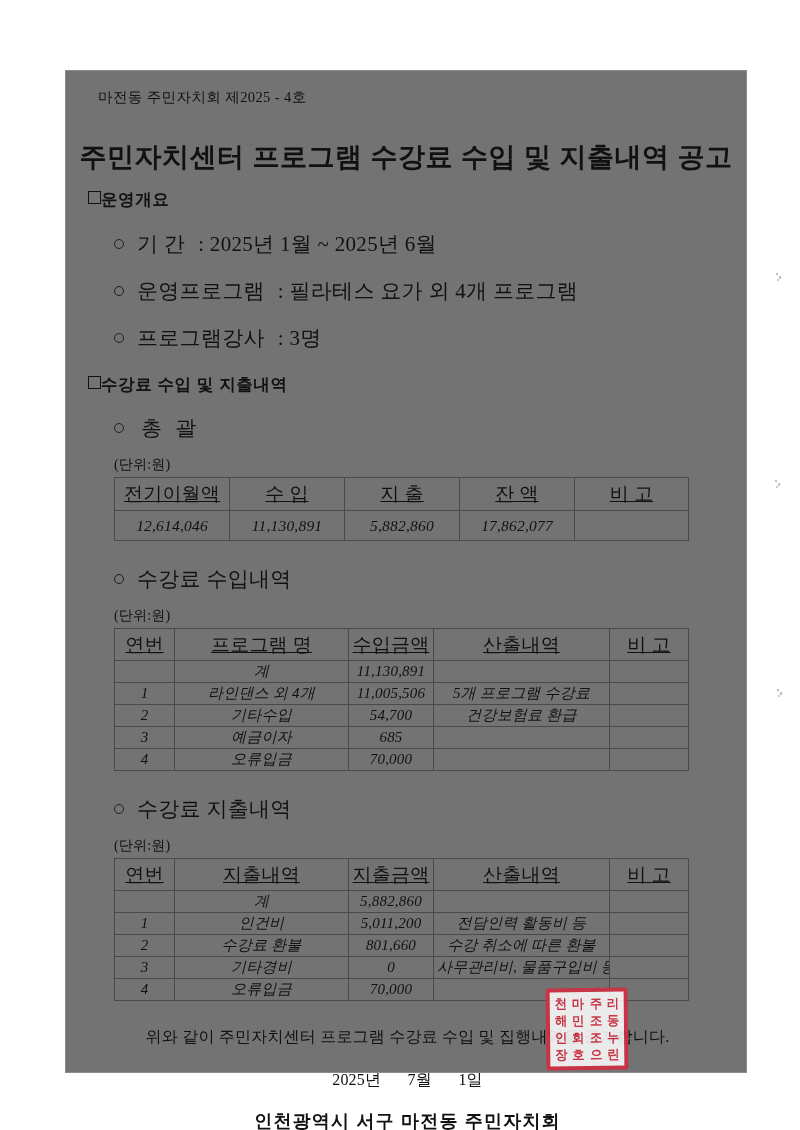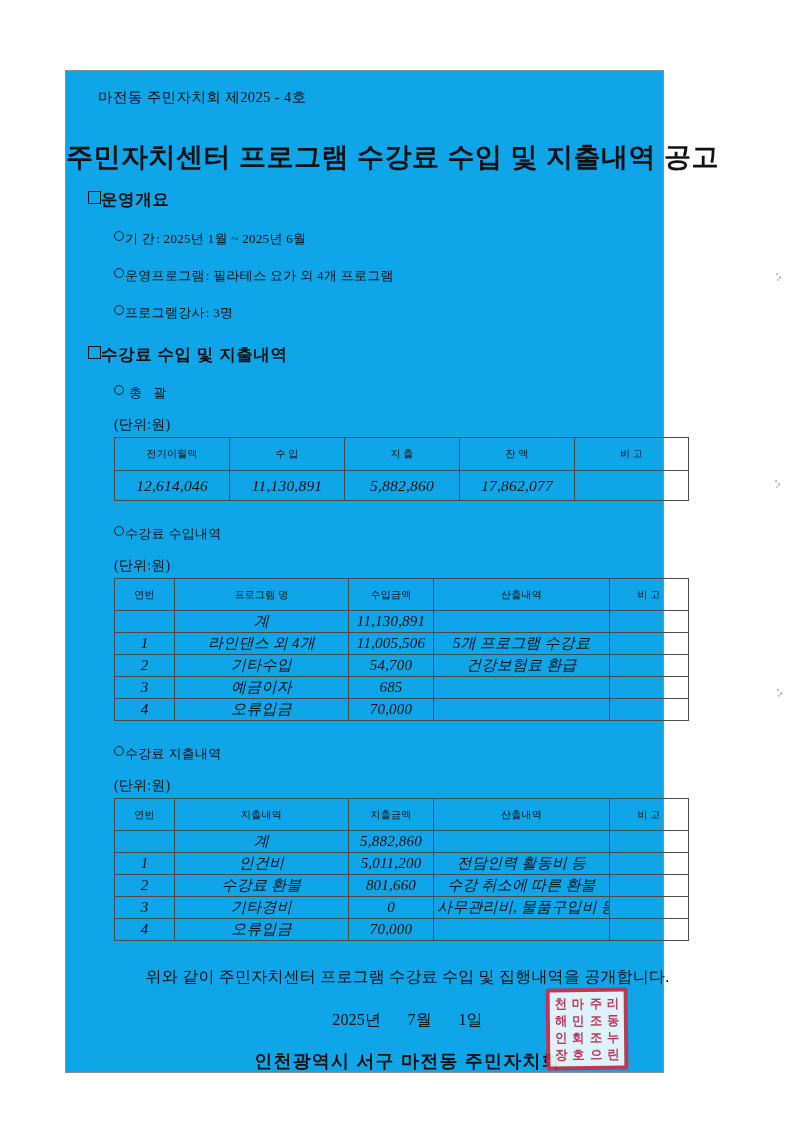--- a/index.html
+++ b/index.html
@@ -16,25 +16,25 @@
     font-family: "Liberation Serif", "DejaVu Serif", serif;
     color: #111111;
     -webkit-font-smoothing: antialiased;
   }
 
   
   .scan-page {
     position: absolute;
     left: 65px;
     top: 70px;
-    width: 599px;
+    width: 682px;
     height: 1003px;
     box-sizing: border-box;
     border: 1px solid #8c8c8c;
-    background: #0ea5e9;
+    background: #737373;
   }
 
   
   .speckle {
     position: absolute;
     width: 7px;
     height: 9px;
     opacity: 0.42;
     background:
       radial-gradient(circle at 30% 25%, #6b6b6b 0 1.1px, transparent 1.4px),
@@ -94,23 +94,23 @@
     border: 1.6px solid #111;
     flex: none;
     position: relative;
     top: -1px;
   }
 
   
   .bullet-row {
     display: flex;
     align-items: baseline;
-    gap: 1px;
+    gap: 13px;
     margin-left: 48px;
-    font-size: 13px;
+    font-size: 21px;
     letter-spacing: 0.3px;
     white-space: nowrap;
   }
   .ci-bullet {
     display: inline-block;
     width: 8px;
     height: 8px;
     border: 1.3px solid #222;
     border-radius: 50%;
     flex: none;
@@ -143,21 +143,22 @@
     vertical-align: middle;
     font-weight: normal;
     font-size: 15px;
     letter-spacing: 0.2px;
     padding: 0 3px;
     white-space: nowrap;
     overflow: hidden;
   }
   table.doc-table thead th {
     height: 31px;
-    font-size: 10px;
+    font-size: 19px;
+    text-decoration: underline;
   }
   table.doc-table tbody td { height: 21px; line-height: 21px; font-style: italic; }
   table.doc-table.summary tbody td { height: 29px; line-height: 29px; font-size: 15.5px; }
   table.doc-table.summary thead th { height: 32px; }
   td.num, th.num { font-size: 14.5px; }
   td.calc { font-size: 14.2px; }
   .sp2 { letter-spacing: 4px; padding-left: 4px; }
 
   
   table.doc-table { border: 1.6px solid #2b2b2b; }

